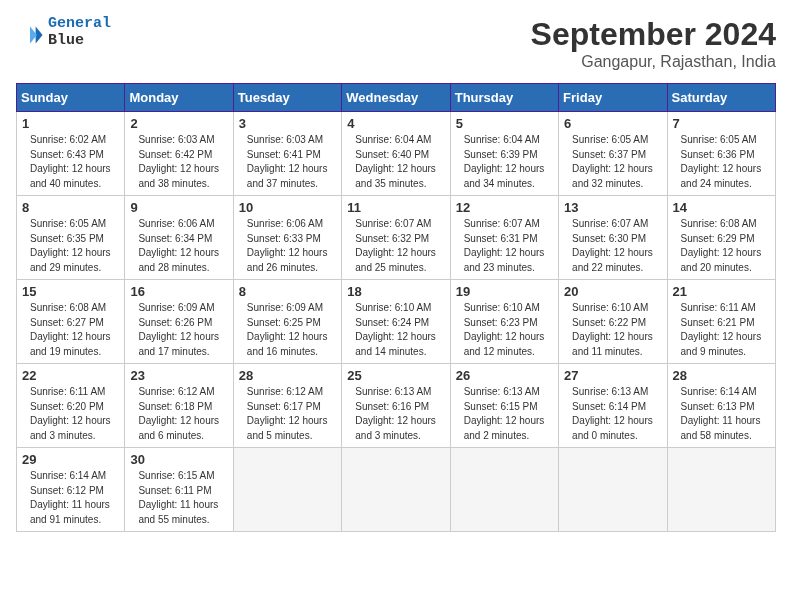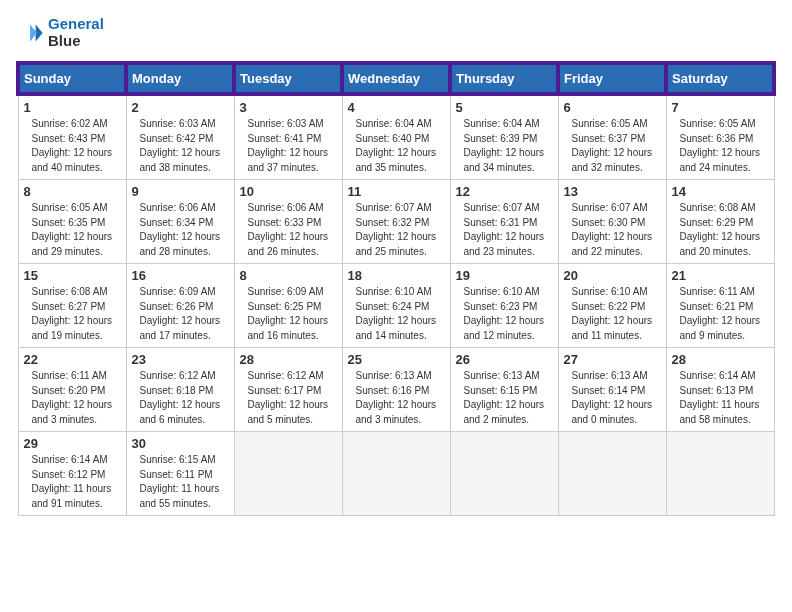--- a/index.html
+++ b/index.html
@@ -11,22 +11,23 @@
       padding: 16px;
     }
     .header {
       display: flex;
       justify-content: space-between;
       align-items: flex-start;
       margin-bottom: 12px;
     }
     .logo {
       display: flex;
-      align-items: center;
+      align-items: flex-end;
       gap: 4px;
+      font-family: Liberation Mono, monospace;
     }
     .logo-icon {
       width: 28px;
       height: 28px;
     }
     .title-block { text-align: right; }
     .month-title {
       font-size: 32px;
       font-weight: bold;
       color: #333;
@@ -40,21 +41,21 @@
       border-collapse: collapse;
       table-layout: fixed;
     }
     th {
       background-color: #2a6db5;
       color: #fff;
       font-size: 13px;
       font-weight: bold;
       padding: 6px 4px;
       text-align: left;
-      border: 4px solid #4c1d95;
+      border: 1px solid #4c1d95;
     }
     td {
       border: 1px solid #ccc;
       vertical-align: top;
       padding: 4px 5px;
       font-size: 10.5px;
       color: #333;
       height: 82px;
       background: #fff;
     }
@@ -84,20 +85,24 @@
       <polygon points="28,8 38,20 28,32" fill="#1a6bb5"></polygon>
       <polygon points="20,8 30,20 20,32" fill="#5aabee"></polygon>
     </svg>
     <div>
       <div style="font-size:15px;font-weight:bold;color:#333;line-height:1.1;">
         <span style="color:#1a6bb5;">General</span><br>
         <span>Blue</span>
       </div>
     </div>
   </div>
+  <div class="title-block">
+    <div class="month-title">September 2024</div>
+    <div class="subtitle">Gangapur, Rajasthan, India</div>
+  </div>
 </div>
 
 <table>
   <thead>
     <tr>
     <th>Sunday</th>
         <th>Monday</th>
         <th>Tuesday</th>
         <th>Wednesday</th>
         <th>Thursday</th>

